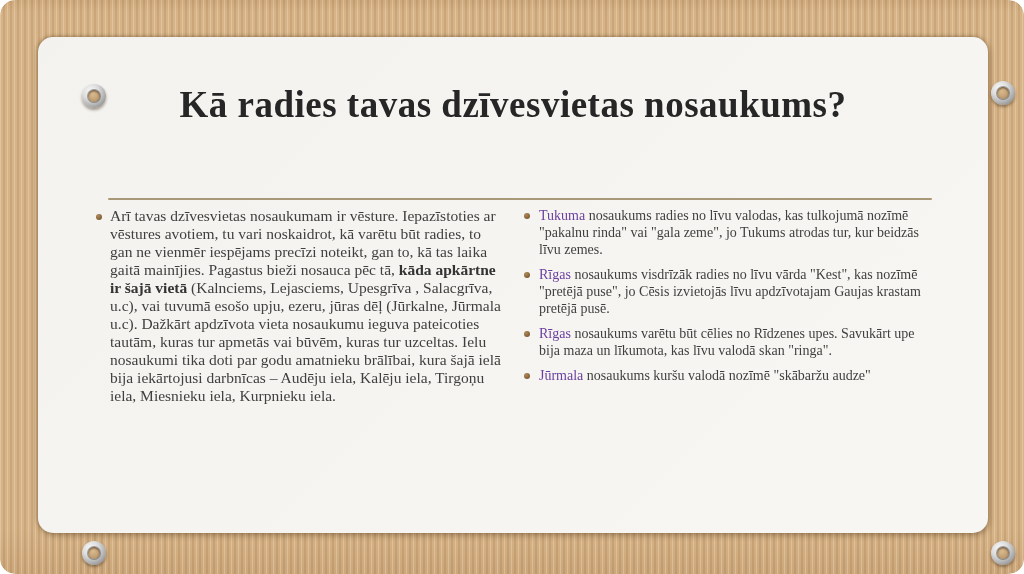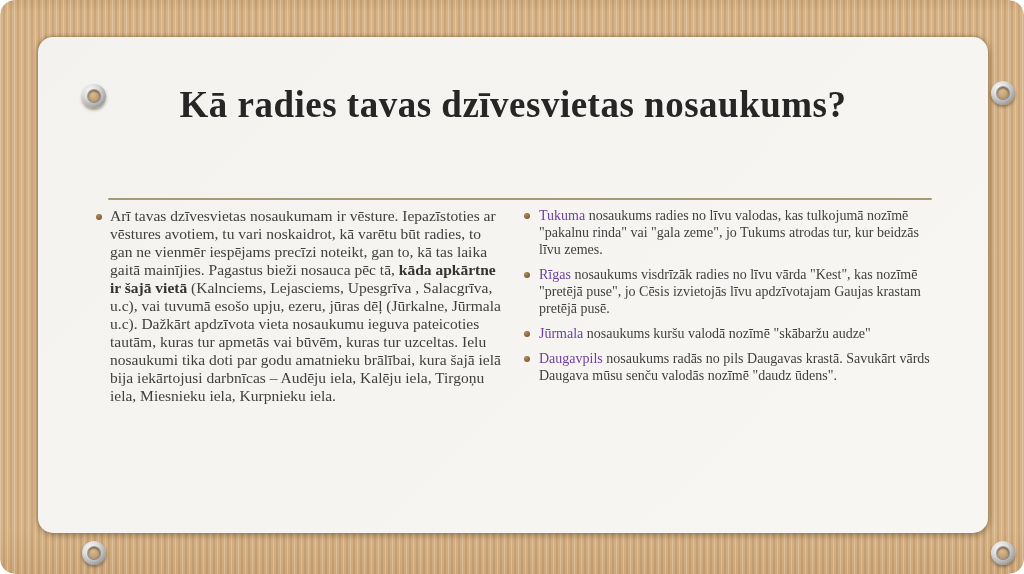--- a/index.html
+++ b/index.html
@@ -128,24 +128,24 @@
           <li>
             <span class="dot"></span>
             <p><span class="term">Tukuma</span><span> nosaukums radies no līvu valodas, kas tulkojumā nozīmē "pakalnu rinda" vai "gala zeme", jo Tukums atrodas tur, kur beidzās līvu zemes.</span></p>
           </li>
           <li>
             <span class="dot"></span>
             <p><span class="term">Rīgas</span><span> nosaukums visdrīzāk radies no līvu vārda "Kest", kas nozīmē "pretējā puse", jo Cēsis izvietojās līvu apdzīvotajam Gaujas krastam pretējā pusē.</span></p>
           </li>
           <li>
             <span class="dot"></span>
-            <p><span class="term">Jūrmala</span><span> nosaukums kuršu valodā nozīmē "skābaržu audze"</span></p>
+            <p><span class="term">Rīgas</span><span> nosaukums varētu būt cēlies no Rīdzenes upes. Savukārt upe bija maza un līkumota, kas līvu valodā skan "ringa".</span></p>
           </li>
           <li>
             <span class="dot"></span>
-            <p><span class="term">Daugavpils</span><span> nosaukums radās no pils Daugavas krastā. Savukārt vārds Daugava mūsu senču valodās nozīmē "daudz ūdens".</span></p>
+            <p><span class="term">Jūrmala</span><span> nosaukums kuršu valodā nozīmē "skābaržu audze"</span></p>
           </li>
         </ul>
       </div>
 
     </div>
   </div>
 </div>
 
 </body></html>

